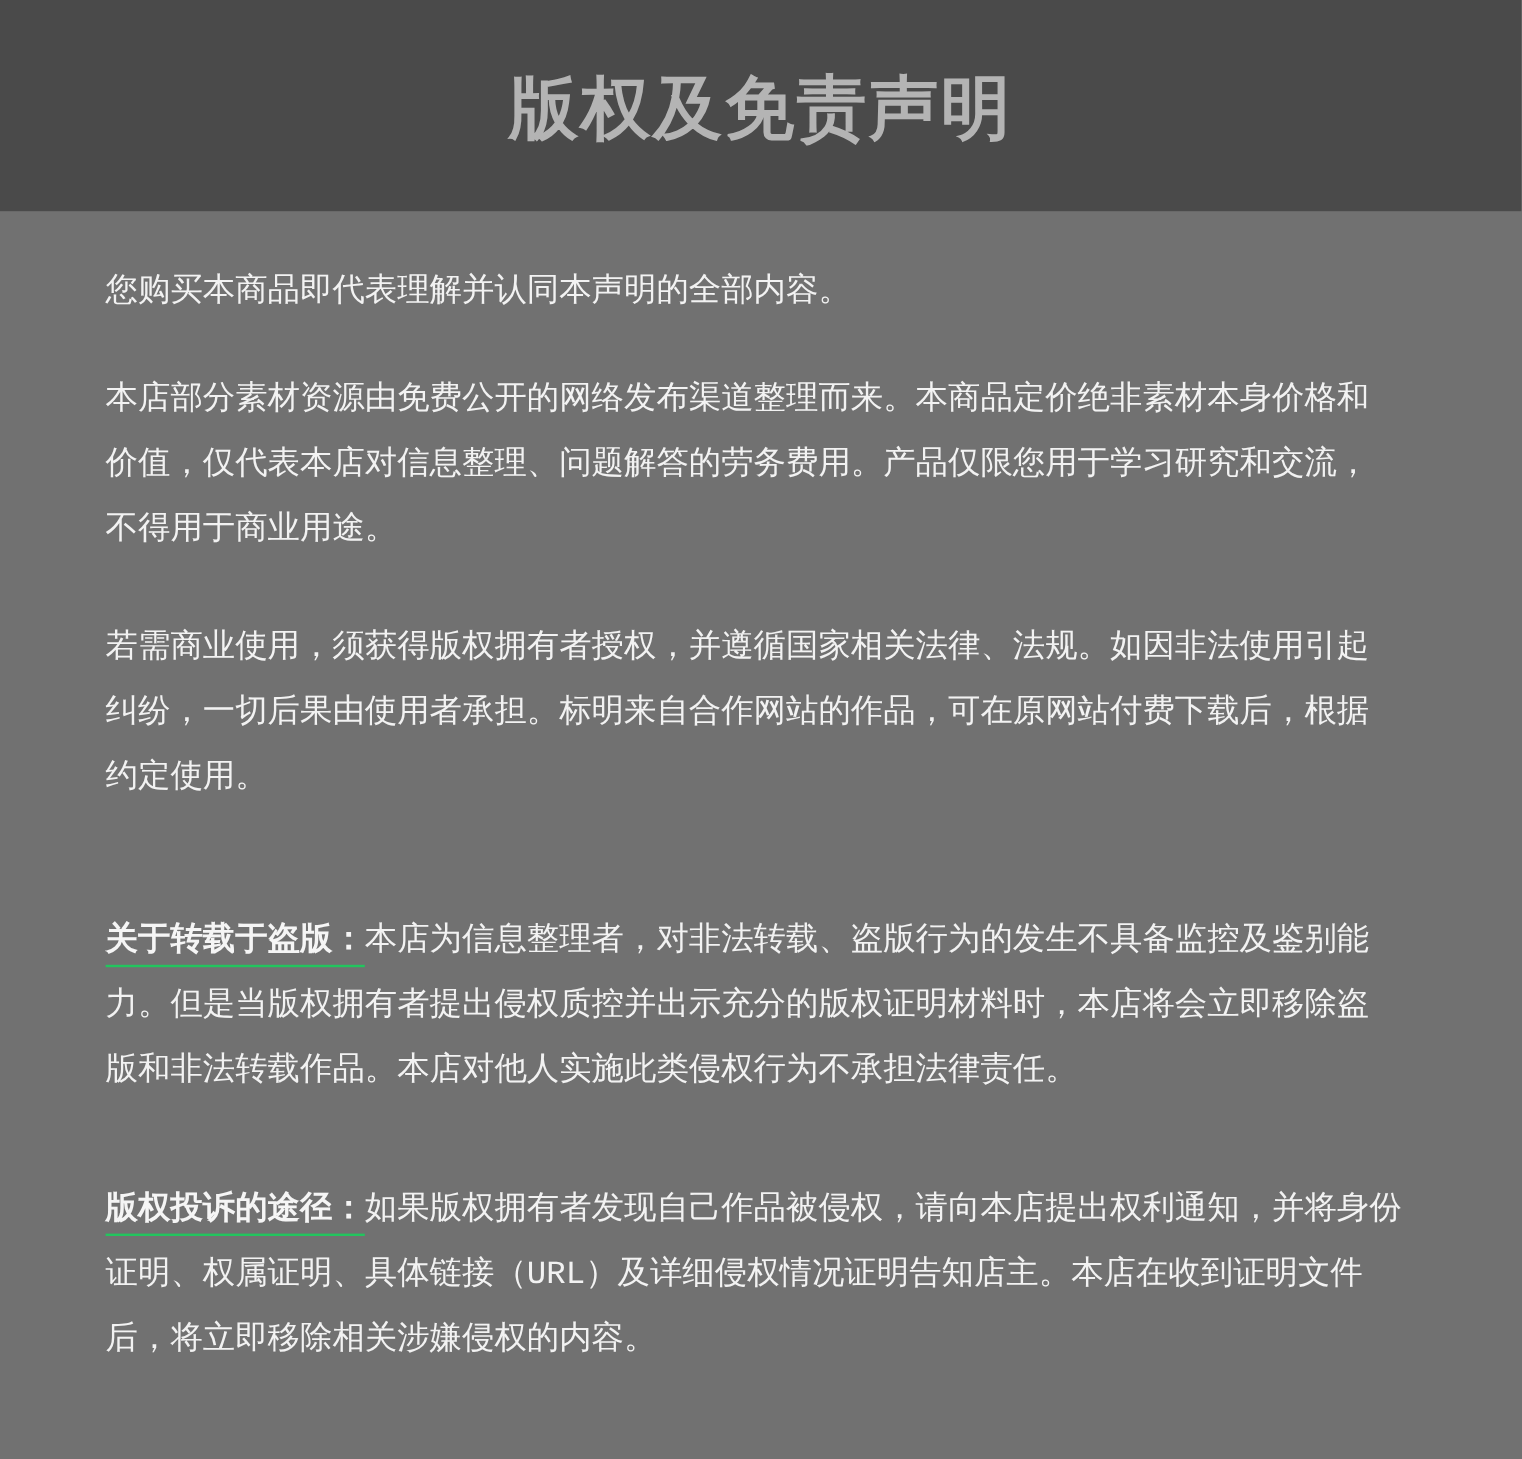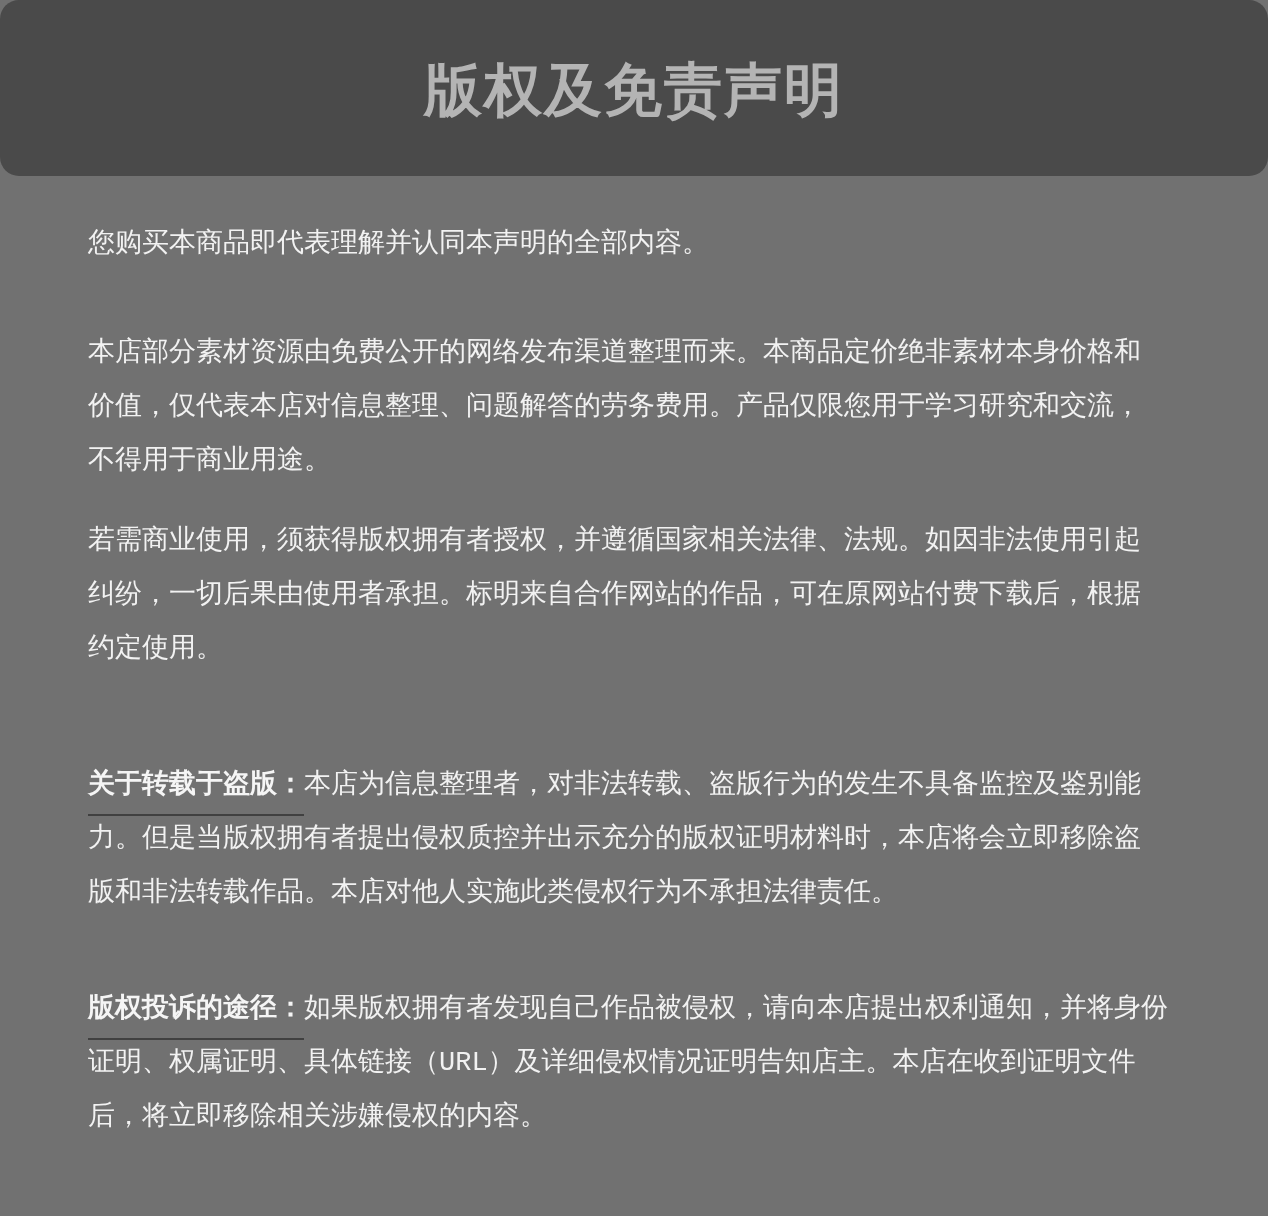--- a/index.html
+++ b/index.html
@@ -14,48 +14,47 @@
       font-family: "DejaVu Sans", "Liberation Sans", sans-serif;
     }
     .header {
       height: 176px;
       background: #4a4a4a;
       display: flex;
       align-items: center;
       justify-content: center;
       box-sizing: border-box;
       padding-top: 6px;
-      border-radius: 19px;
     }
     .title {
       color: #b4b4b4;
       font-size: 58px;
       font-weight: bold;
       letter-spacing: 2px;
       margin: 0;
     }
     .content {
       padding: 0 88px 0 88px;
       color: #f2f2f2;
       font-size: 27px;
       line-height: 54px;
     }
     .para {
       margin: 0;
       font-family: Liberation Mono, monospace;
     }
     .p1 { position: absolute; top: 217px; left: 88px; width: 1080px; }
-    .p2 { position: absolute; top: 326px; left: 88px; width: 1070px; }
+    .p2 { position: absolute; top: 307px; left: 88px; width: 1070px; }
     .p3 { position: absolute; top: 514px; left: 88px; width: 1070px; }
     .p4 { position: absolute; top: 758px; left: 88px; width: 1070px; }
     .p5 { position: absolute; top: 982px; left: 88px; width: 1080px; }
     .label {
       font-weight: bold;
-      border-bottom: 2px solid #404040;
-      padding-bottom: 14px;
+      border-bottom: 2px solid #22c55e;
+      padding-bottom: 4px;
       color: #f5f5f5;
     }
   </style>
 </head>
 <body>
 
 <div class="header">
   <h1 class="title">版权及免责声明</h1>
 </div>
 

